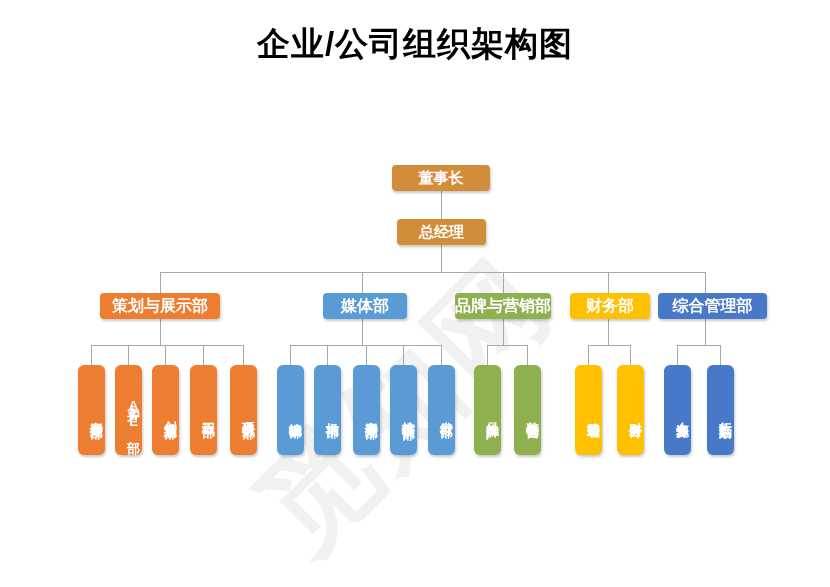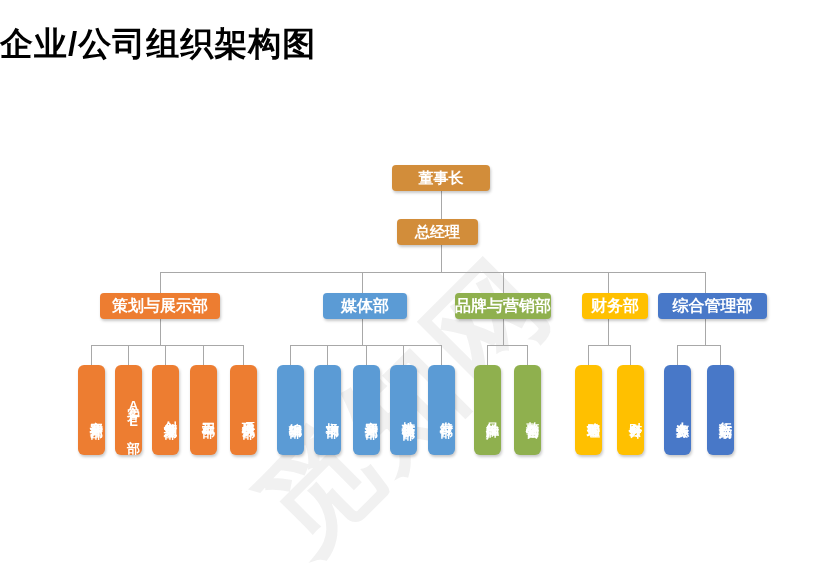--- a/index.html
+++ b/index.html
@@ -1,21 +1,21 @@
 <!DOCTYPE html>
 <html><head>
 <meta charset="utf-8">
 <style>
   html,body{margin:0;padding:0;background:#fff;}
   #stage{
     position:relative;width:830px;height:587px;background:#ffffff;overflow:hidden;
     font-family:"Liberation Sans","DejaVu Sans",sans-serif;
   }
   .title{
-    position:absolute;top:22px;left:0;width:100%;text-align:left;
+    position:absolute;top:22px;left:0;width:100%;text-align:center;
     font-size:33px;font-weight:900;color:#000;letter-spacing:1px;
   }
   
   .vline,.hline{position:absolute;background:#a8a8a8;}
   .vline{width:1px;}
   .hline{height:1px;}
   
   .node{
     position:absolute;border-radius:4px;color:#fff;text-align:center;
     box-shadow:1px 2px 3px rgba(0,0,0,.22);
@@ -84,26 +84,26 @@
   <div class="hline" style="left:588px;top:345px;width:42px;"></div>
   <div class="vline" style="left:588px;top:345px;height:20px;"></div>
   <div class="vline" style="left:630px;top:345px;height:20px;"></div>
 
   <div class="vline" style="left:705px;top:319px;height:26px;"></div>
   <div class="hline" style="left:677px;top:345px;width:43px;"></div>
   <div class="vline" style="left:677px;top:345px;height:20px;"></div>
   <div class="vline" style="left:720px;top:345px;height:20px;"></div>
 
   <div class="node top-node" style="left:392px;top:165px;width:98px;">董事长</div>
-  <div class="node top-node" style="left:397px;top:219px;width:81px;">总经理</div>
+  <div class="node top-node" style="left:397px;top:219px;width:89px;">总经理</div>
 
   <div class="node dept c-orange" style="left:100px;top:293px;width:120px;">策划与展示部</div>
   <div class="node dept c-blue" style="left:323px;top:293px;width:84px;">媒体部</div>
   <div class="node dept c-green" style="left:455px;top:293px;width:96px;">品牌与营销部</div>
-  <div class="node dept c-gold" style="left:570px;top:293px;width:66px;margin-left:12px;">财务部</div>
+  <div class="node dept c-gold" style="left:570px;top:293px;width:80px;">财务部</div>
   <div class="node dept c-dblue" style="left:658px;top:293px;width:109px;">综合管理部</div>
 
   <div class="node leaf c-orange" style="left:78px;top:365px;">客户开拓部</div>
   <div class="node leaf c-orange" style="left:115px;top:365px;">客户AE部</div>
   <div class="node leaf c-orange" style="left:152px;top:365px;">创意策划部</div>
   <div class="node leaf c-orange" style="left:190px;top:365px;">工程部</div>
   <div class="node leaf c-orange" style="left:230px;top:365px;">项目执行部</div>
 
   <div class="node leaf c-blue" style="left:277px;top:365px;">编辑部</div>
   <div class="node leaf c-blue" style="left:314px;top:365px;">市场部</div>

